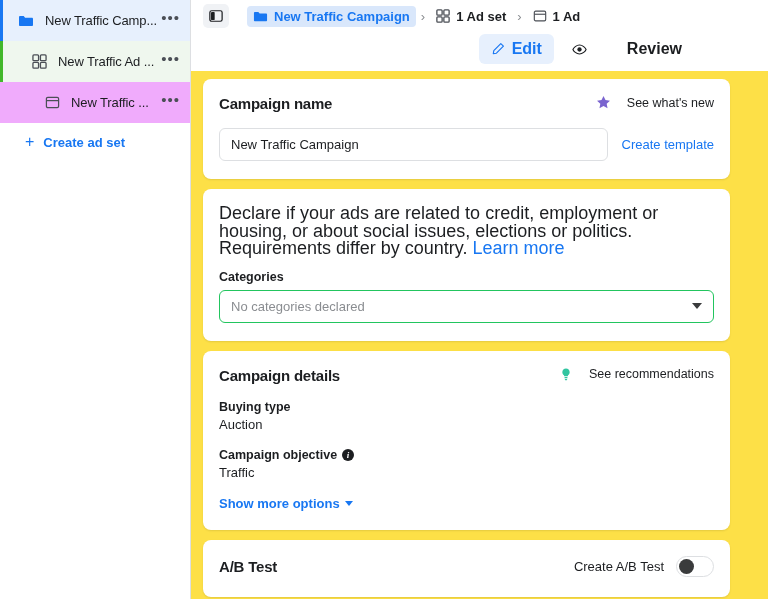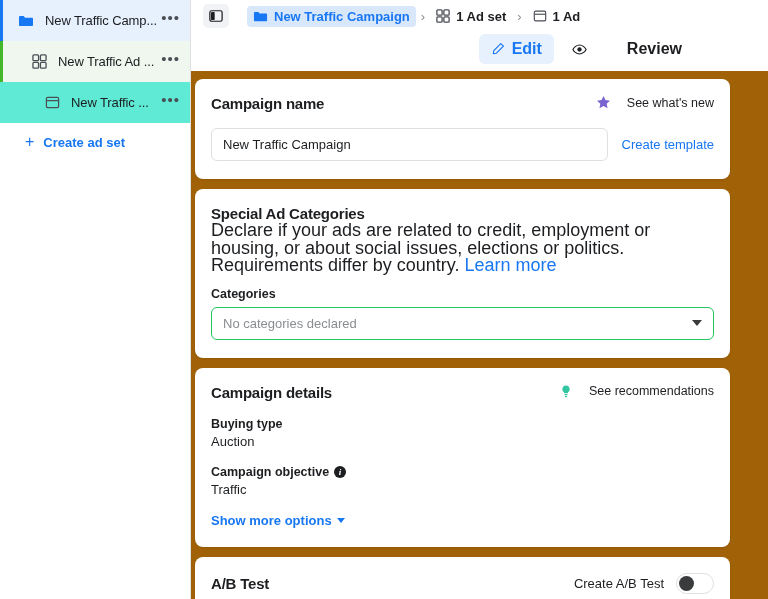--- a/index.html
+++ b/index.html
@@ -29,21 +29,21 @@
     font-size: 13px;
     color: #1c1e21;
   }
   .nav-row .accent {
     position: absolute; left: 0; top: 0; bottom: 0; width: 3px;
   }
   .row-campaign { background: #e7f0fd; }
   .row-campaign .accent { background: #1877f2; }
   .row-adset { background: #eff7ee; }
   .row-adset .accent { background: #42b72a; }
-  .row-ad { background: #5eead4; }
+  .row-ad { background: #f0abfc; }
   .row-ad .accent { background: transparent; }
 
   .nav-icon { flex: 0 0 auto; display: flex; align-items: center; justify-content: center;
               width: 18px; height: 18px; }
   .lbl { flex: 1 1 auto; white-space: nowrap; overflow: hidden;
          text-overflow: ellipsis; letter-spacing: -.1px; }
   .dots { flex: 0 0 auto; color: #4b4f56; font-size: 15px; letter-spacing: 1px;
           line-height: 8px; padding-bottom: 5px; }
 
   .indent-1 { padding-left: 17px; }
@@ -83,22 +83,22 @@
   .crumb-first { margin-left: 18px; }
 
   .actionbar { display: flex; justify-content: flex-end; align-items: center;
                gap: 6px; padding-right: 62px; margin-top: 5px; }
   .act-btn { display: flex; align-items: center; gap: 7px;
              font-size: 16px; font-weight: bold; padding: 6px 12px;
              border-radius: 6px; cursor: pointer; }
   .act-btn.sel { background: #e7f0fd; color: #1877f2; }
   .act-btn.unsel { color: #1c1e21; gap: 40px; }
 
-  .content { flex: 1 1 auto; background: #a16207; overflow: hidden;
-             padding: 8px 38px 0 4px; }
+  .content { flex: 1 1 auto; background: #fde047; overflow: hidden;
+             padding: 8px 38px 0 12px; }
 
   .card { background: #ffffff; border-radius: 8px; margin-bottom: 10px;
           padding: 16px 16px 18px 16px;
           box-shadow: 0 1px 2px rgba(0,0,0,.10); }
 
   .card-head { display: flex; align-items: flex-start; justify-content: space-between; }
   .card-title { font-size: 15px; font-weight: bold; color: #1c1e21; letter-spacing: -.2px; }
   .head-link { display: flex; align-items: center; gap: 16px;
                font-size: 12.5px; color: #1c1e21; cursor: pointer; white-space: nowrap; }
 
@@ -283,21 +283,20 @@
             <span>See what's new</span>
           </div>
         </div>
         <div class="name-row">
           <input class="text-input" value="New Traffic Campaign" style="">
           <span class="blue-link">Create template</span>
         </div>
       </div>
 
       <div class="card">
-        <div class="card-title">Special Ad Categories</div>
         <div class="desc">
           <span>Declare if your ads are related to credit, employment or housing, or about social issues, elections or politics. Requirements differ by country. </span><span class="inline-link">Learn more</span>
         </div>
         <div class="sub-label">Categories</div>
         <div class="select">
           <span>No categories declared</span>
           <span class="caret"></span>
         </div>
       </div>
 

